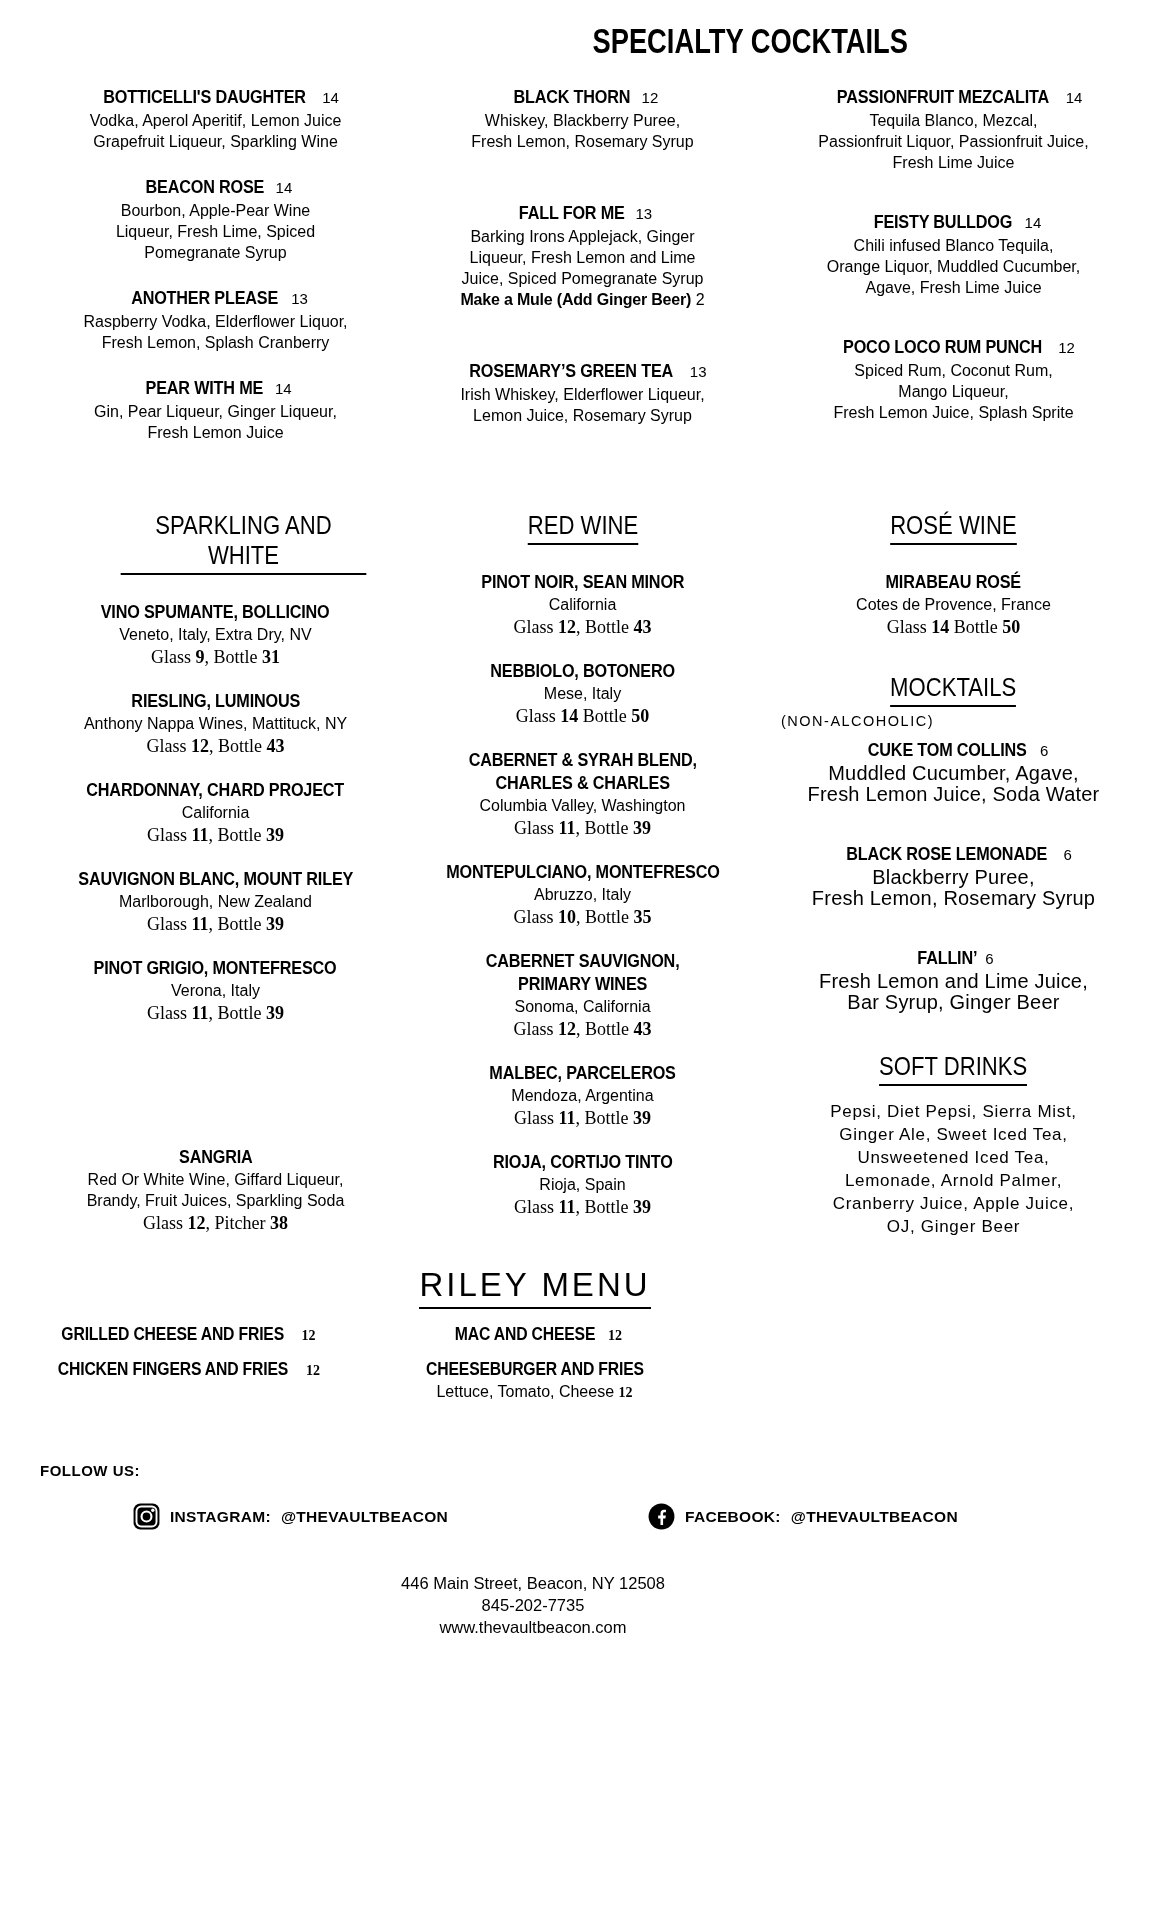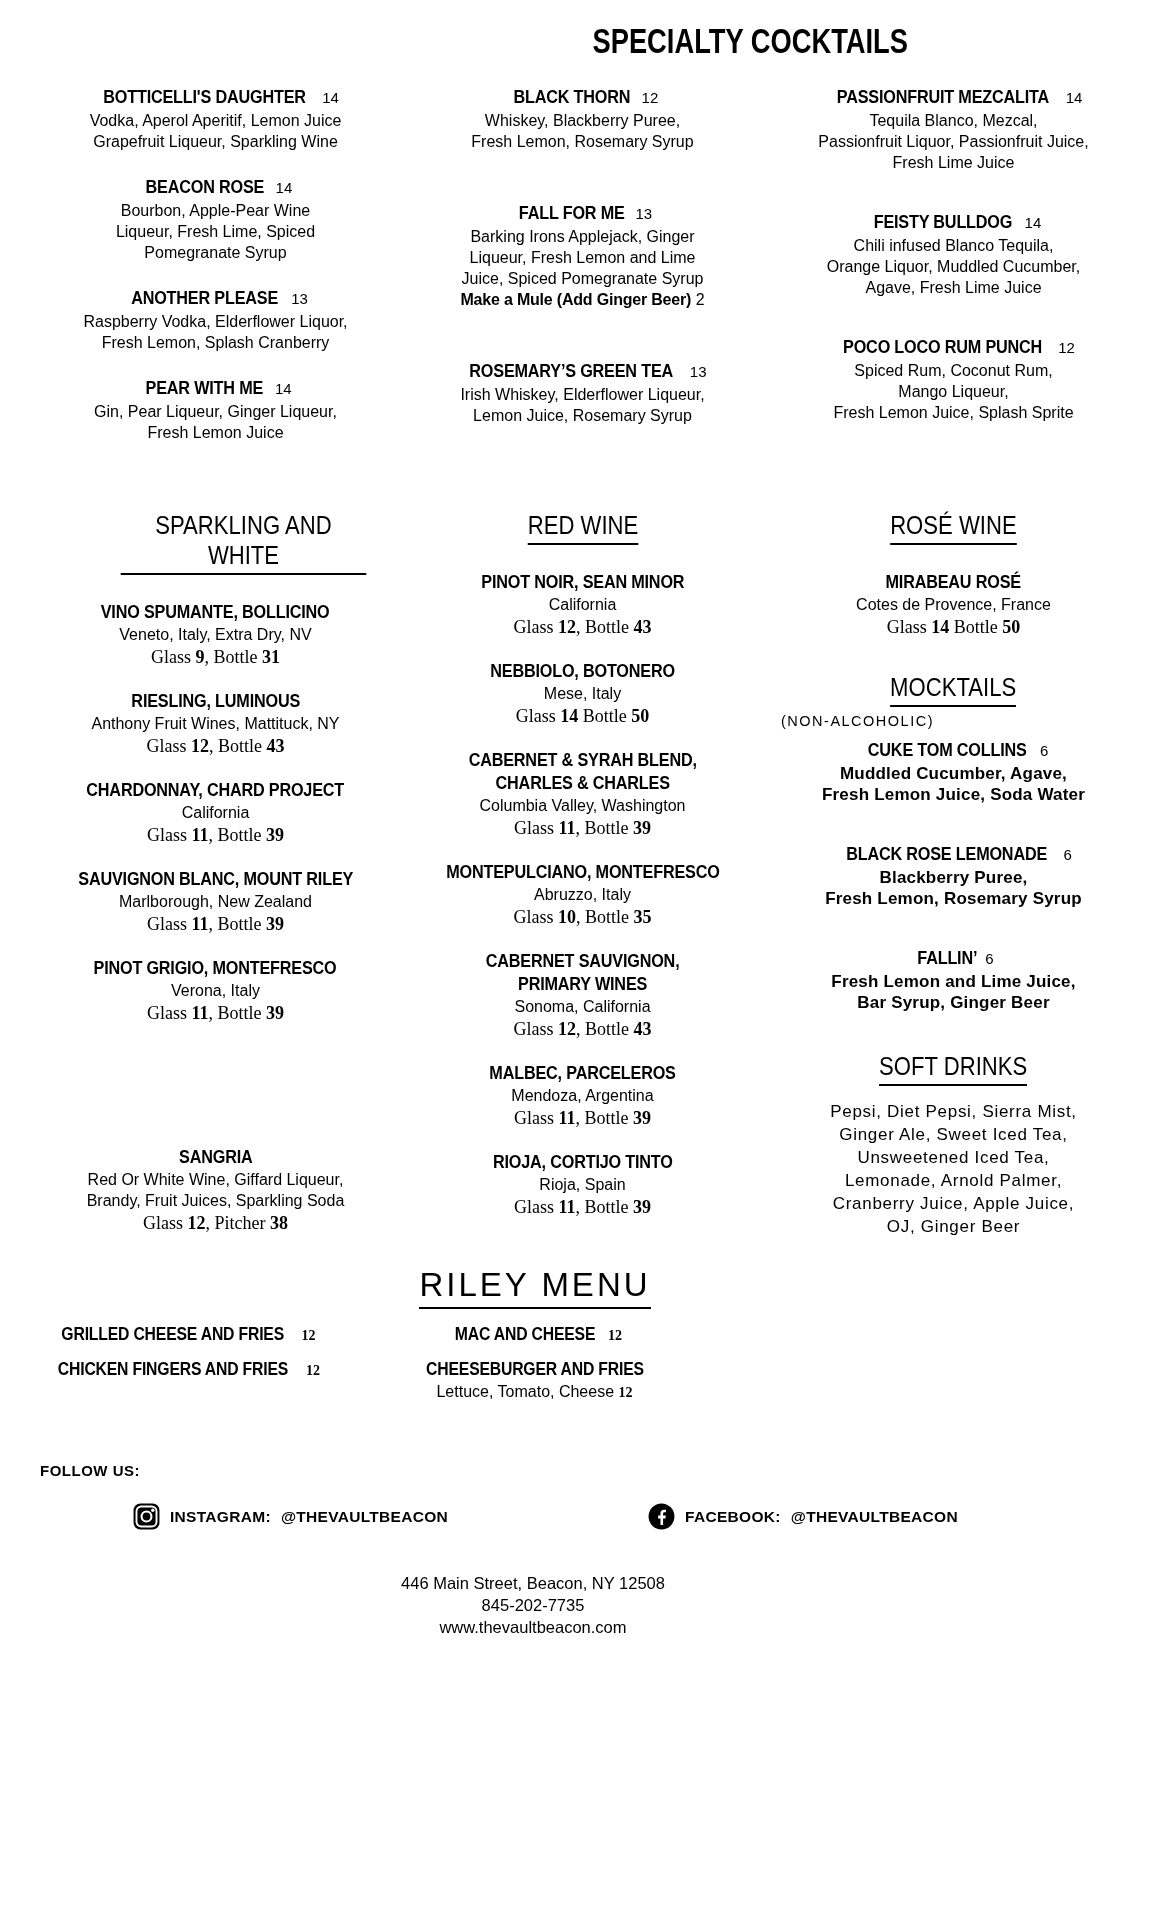--- a/index.html
+++ b/index.html
@@ -44,21 +44,21 @@
 
   
   .w-item{text-align:center;margin-bottom:20px;}
   .w-name{font-size:18px;font-weight:700;line-height:23px;}
   .w-origin{font-size:16px;line-height:21px;}
   .w-price{font-family:"Liberation Serif",serif;font-size:18px;line-height:25px;}
   .w-price b{font-weight:700;}
   .sangria{margin-top:120px;text-align:center;}
 
   
-  .mock .c-desc{font-size:17px;letter-spacing:.2px;font-weight:bold;}
+  .mock .c-desc{font-size:20px;letter-spacing:.2px;}
   .soft-list{font-size:17px;line-height:23px;text-align:center;letter-spacing:.7px;}
 
   
   .kids{margin-top:26px;width:1070px;}
   .kids-h{margin-bottom:14px;font-size:33px;line-height:38px;}
   .kids-h .u{transform:none;letter-spacing:3px;}
   .kcols{display:flex;align-items:flex-start;}
   .kcols>.kcol{width:345px;}
   .kcols>.kcol:nth-child(1){margin-left:10px;}
   .kcols>.kcol:nth-child(2){margin-left:7px;}
@@ -140,21 +140,21 @@
     <div class="col">
       <h2 class="sec shift"><span class="u">SPARKLING AND WHITE</span></h2>
       <div id="sparkling-items">
           <div class="w-item">
             <div class="w-name"><span class="cn">VINO SPUMANTE, BOLLICINO</span></div>
             <div class="w-origin">Veneto, Italy, Extra Dry, NV</div>
             <div class="w-price">Glass <b>9</b>, Bottle <b>31</b></div>
           </div>
           <div class="w-item">
             <div class="w-name"><span class="cn">RIESLING, LUMINOUS</span></div>
-            <div class="w-origin">Anthony Fruit Wines, Mattituck, NY</div>
+            <div class="w-origin">Anthony Nappa Wines, Mattituck, NY</div>
             <div class="w-price">Glass <b>12</b>, Bottle <b>43</b></div>
           </div>
           <div class="w-item">
             <div class="w-name"><span class="cn">CHARDONNAY, CHARD PROJECT</span></div>
             <div class="w-origin">California</div>
             <div class="w-price">Glass <b>11</b>, Bottle <b>39</b></div>
           </div>
           <div class="w-item">
             <div class="w-name"><span class="cn">SAUVIGNON BLANC, MOUNT RILEY</span></div>
             <div class="w-origin">Marlborough, New Zealand</div>

